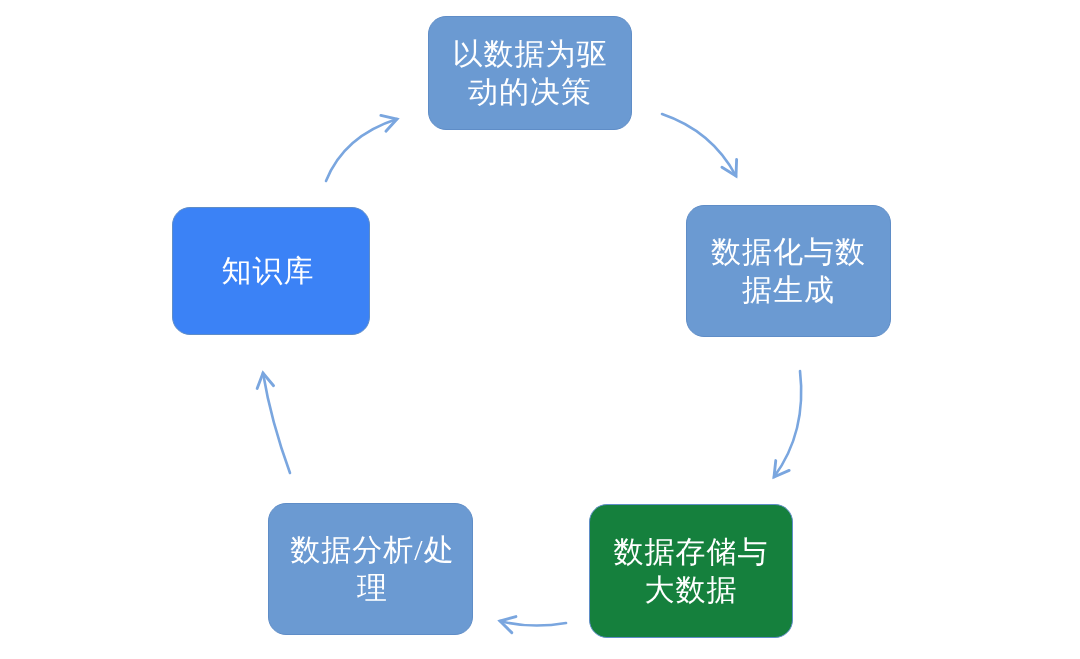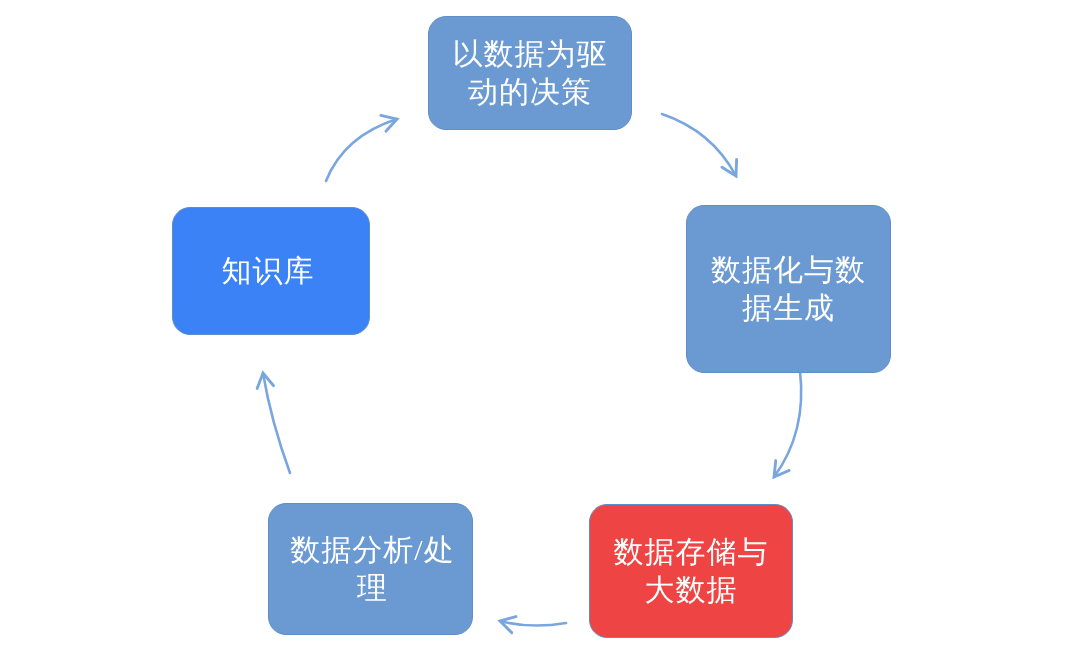--- a/index.html
+++ b/index.html
@@ -24,21 +24,21 @@
     align-items: center;
     justify-content: center;
     text-align: center;
     padding: 0 16px;
     font-size: 30px;
     line-height: 38px;
     word-break: break-all;
     letter-spacing: 1px;
   }
   .node-decision    { left: 428px; top: 16px;  width: 204px; height: 114px; }
-  .node-datafication{ left: 686px; top: 205px; width: 205px; height: 168px; }
+  .node-datafication{ left: 686px; top: 205px; width: 205px; height: 132px; }
   .node-storage     { left: 589px; top: 504px; width: 204px; height: 134px; }
   .node-analysis    { left: 268px; top: 503px; width: 205px; height: 132px; padding-left: 20px; }
   .node-knowledge   { left: 172px; top: 207px; width: 198px; height: 128px; }
   .arrow-layer {
     position: absolute;
     left: 0;
     top: 0;
     width: 1080px;
     height: 659px;
     pointer-events: none;
@@ -63,21 +63,21 @@
   </svg>
 
   <div class="node node-decision" style="background: rgb(107, 154, 210); border-color: rgb(95, 141, 199); color: rgb(255, 255, 255);">
     <span>以数据为驱动的决策</span>
   </div>
 
   <div class="node node-datafication" style="background: rgb(107, 154, 210); border-color: rgb(95, 141, 199); color: rgb(255, 255, 255);">
     <span>数据化与数据生成</span>
   </div>
 
-  <div class="node node-storage" style="background: #ef4444; border-color: rgb(95, 141, 199); color: rgb(255, 255, 255);">
+  <div class="node node-storage" style="background: #15803d; border-color: rgb(95, 141, 199); color: rgb(255, 255, 255);">
     <span>数据存储与大数据</span>
   </div>
 
   <div class="node node-analysis" style="background: rgb(107, 154, 210); border-color: rgb(95, 141, 199); color: rgb(255, 255, 255);">
     <span>数据分析/处理</span>
   </div>
 
   <div class="node node-knowledge" style="background: #3b82f6; border-color: rgb(95, 141, 199); color: rgb(255, 255, 255); padding-left: 10px;">
     <span>知识库</span>
   </div>

